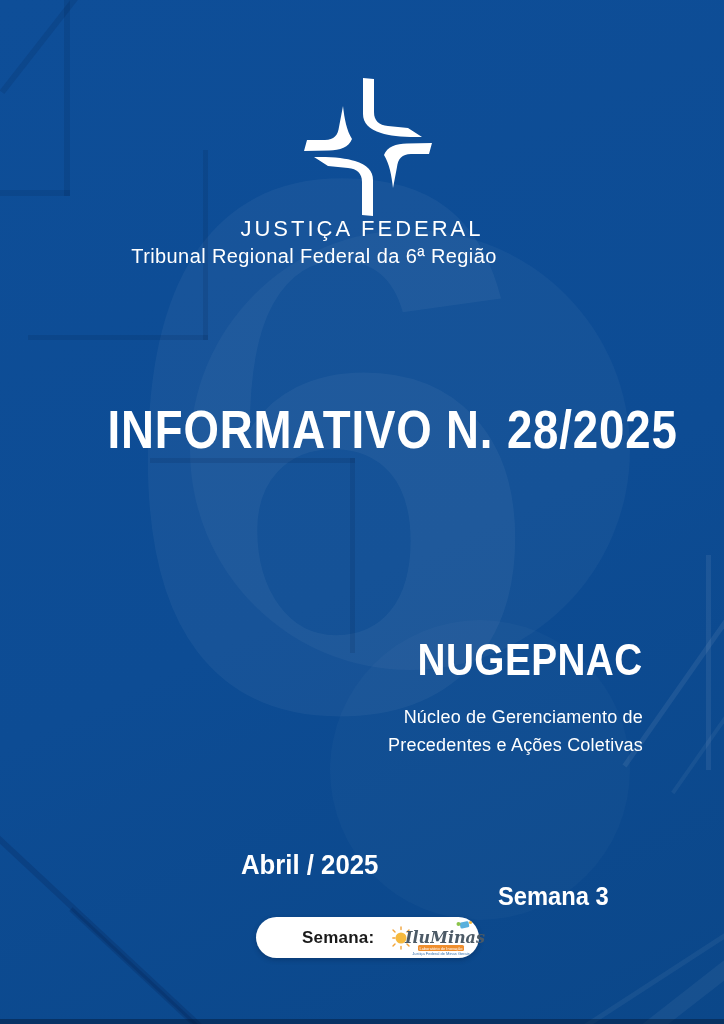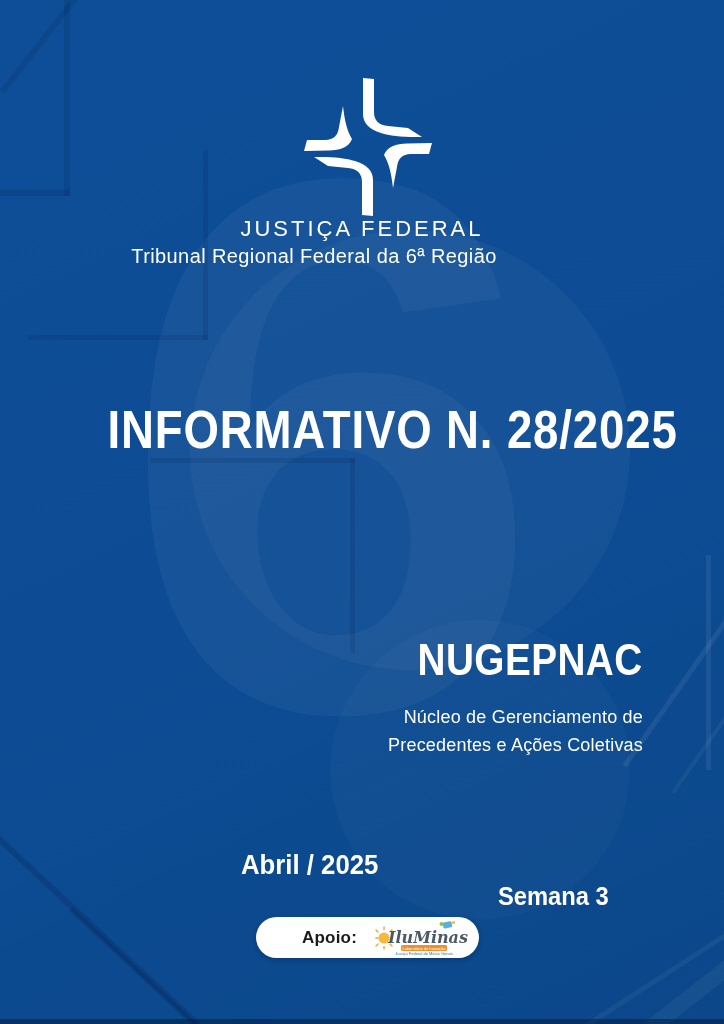--- a/index.html
+++ b/index.html
@@ -161,21 +161,21 @@
       <div>Precedentes e Ações Coletivas</div>
     </div>
   </div>
 
   <div class="edition">
     <span class="month">Abril / 2025</span>
     <span class="week"><span>Semana 3</span></span>
   </div>
 
   <div class="pill">
-    <span class="pill-label">Apoio:</span>
+    <span class="pill-label">Semana:</span>
     <span class="iluminas">
       <svg width="96" height="37" viewBox="0 0 96 37" xmlns="http://www.w3.org/2000/svg">
 
         <g>
           <circle cx="9" cy="19" r="5.5" fill="#f6b93d"></circle>
           <g stroke="#f2a43b" stroke-width="1.4" stroke-linecap="round">
             <line x1="9" y1="10.5" x2="9" y2="8"></line>
             <line x1="9" y1="27.5" x2="9" y2="30"></line>
             <line x1="0.8" y1="19" x2="3" y2="19"></line>
             <line x1="15" y1="13" x2="17" y2="11"></line>

